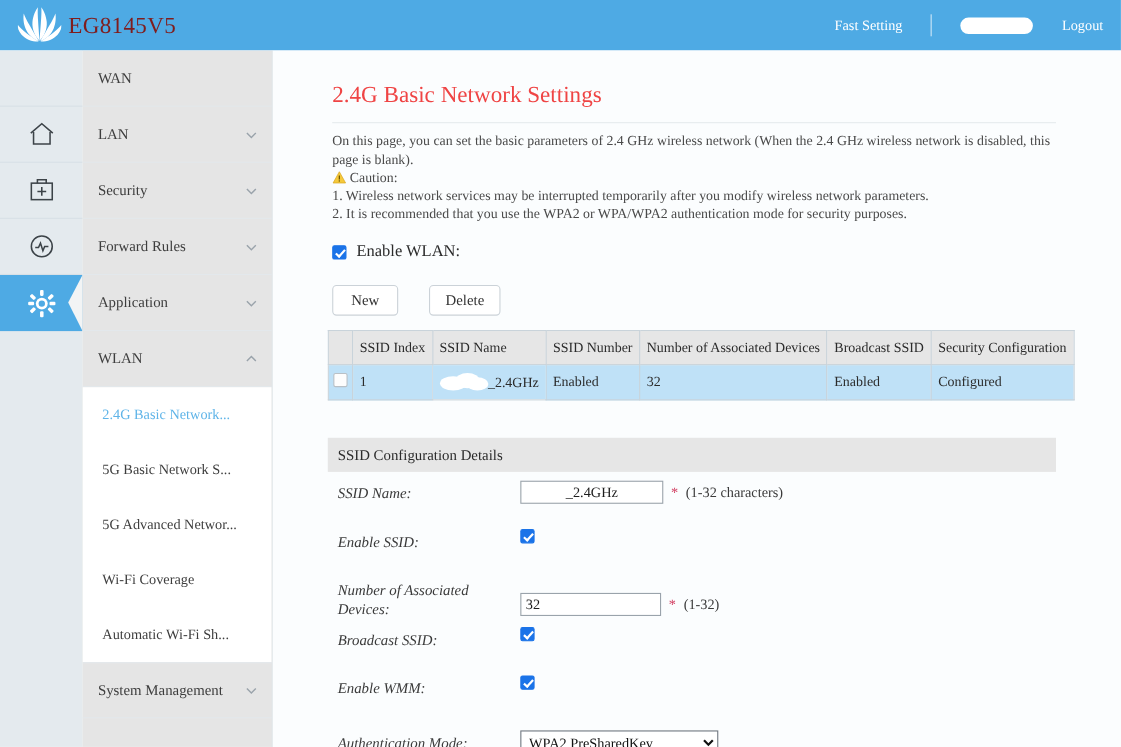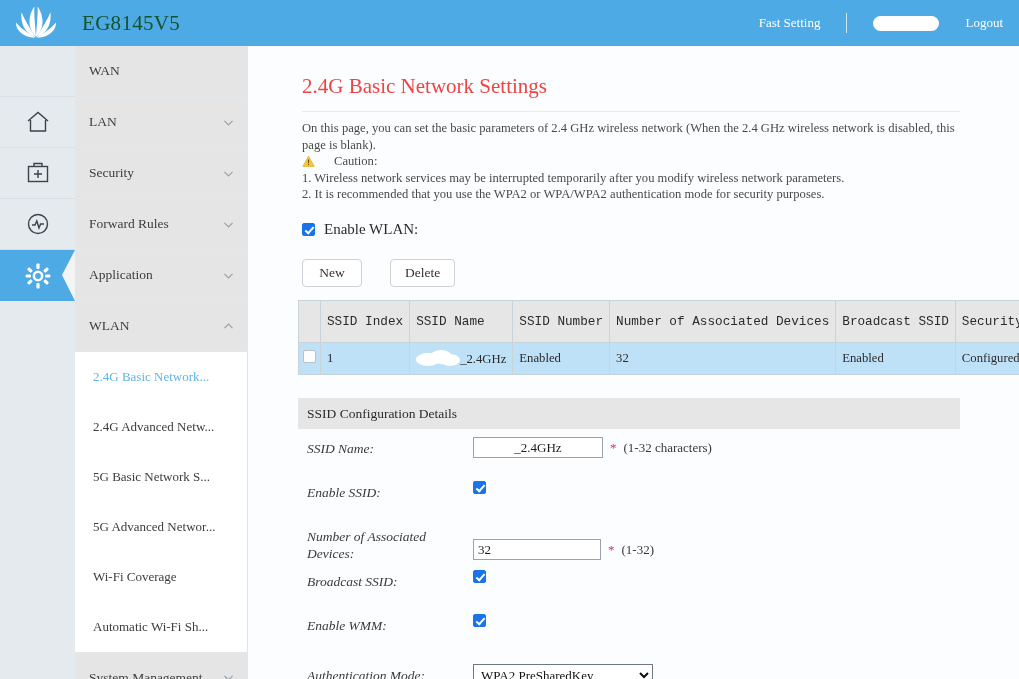--- a/index.html
+++ b/index.html
@@ -14,22 +14,22 @@
   
   .header {
     position: absolute; left: 0; top: 0;
     width: 1019px; height: 46px;
     background: #4eaae4;
     display: flex; align-items: center;
   }
   .brand { display: flex; align-items: center; margin-left: 16px; }
   .logo { width: 40px; height: 34px; flex: none; }
   .brand-name {
-    color: #14532d; font-size: 21px; letter-spacing: .3px;
-    margin-left: 26px; white-space: nowrap;
+    color: #7f1d1d; font-size: 21px; letter-spacing: .3px;
+    margin-left: 6px; white-space: nowrap;
   }
   .header-right {
     margin-left: auto; margin-right: 16px;
     display: flex; align-items: center; gap: 26px;
   }
   .hdr-link {
     color: #ffffff; font-size: 13px; text-decoration: none; white-space: nowrap;
   }
   .hdr-sep { width: 1px; height: 20px; background: #cfe7f7; }
   .hdr-pill {
@@ -111,21 +111,21 @@
   .title-rule {
     position: absolute; left: 54px; top: 65px;
     width: 658px; height: 1px; background: #e6ebee;
   }
   .desc {
     position: absolute; left: 54px; top: 74px;
     width: 662px;
     font-size: 12.6px; color: #4a4a4a; line-height: 16.5px;
   }
   .desc p { margin: 0; }
-  .caution-line { display: flex; align-items: center; gap: 19px; }
+  .caution-line { display: flex; align-items: center; gap: 3px; }
   .warn-icon { width: 13px; height: 13px; flex: none; }
 
   .enable-row {
     position: absolute; left: 54px; top: 175px;
     display: flex; align-items: center; gap: 9px;
   }
   .enable-row .lbl { font-size: 15px; color: #2b2b2b; }
 
   .btn-row {
     position: absolute; left: 54px; top: 213px;
@@ -164,21 +164,21 @@
     border-collapse: collapse;
     font-size: 12.7px; color: #2b2b2b;
   }
   .tbl th, .tbl td {
     border: 1px solid #c9d3da;
     padding: 4px 6px;
     text-align: left;
     font-weight: normal;
     white-space: nowrap;
   }
-  .tbl thead th { background: #e6e6e6; height: 42px; font-family: Liberation Mono, monospace; }
+  .tbl thead th { background: #e6e6e6; height: 31px; }
   .tbl tbody td { background: #bfe1f7; height: 32px; }
   .tbl .c-check { width: 22px; padding: 4px 4px; }
   .ssid-cell { position: relative; padding-left: 6px; }
   .redact-blob {
     display: inline-block; position: relative;
     width: 44px; height: 16px; vertical-align: -3px;
   }
   .redact-blob span {
     position: absolute; background: #ffffff; border-radius: 50%;
   }
@@ -342,23 +342,20 @@
     <div class="nav-item">
       <span class="label">WLAN</span>
       <svg class="chev" viewBox="0 0 16 16" fill="none" stroke="currentColor" stroke-width="1.6">
           <path d="M3 10 L8 5 L13 10"></path>
         </svg>
     </div>
 
     <div class="subnav">
       <div class="sub-item active">
         <span>2.4G Basic Network...</span>
-      </div>
-      <div class="sub-item">
-        <span>2.4G Advanced Netw...</span>
       </div>
       <div class="sub-item">
         <span>5G Basic Network S...</span>
       </div>
       <div class="sub-item">
         <span>5G Advanced Networ...</span>
       </div>
       <div class="sub-item">
         <span>Wi-Fi Coverage</span>
       </div>

